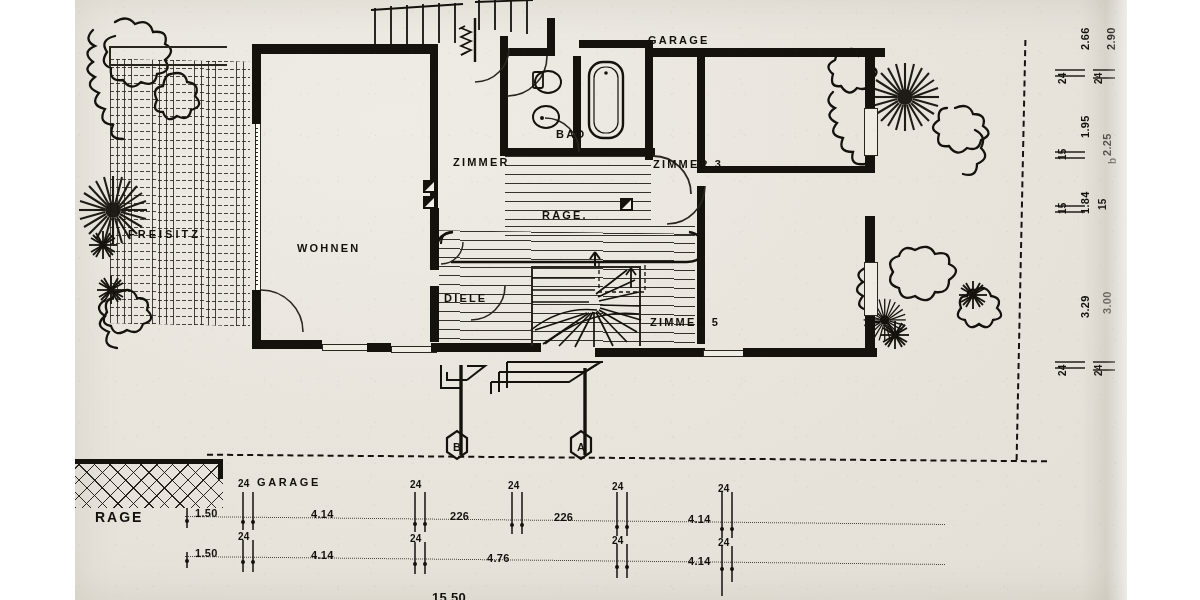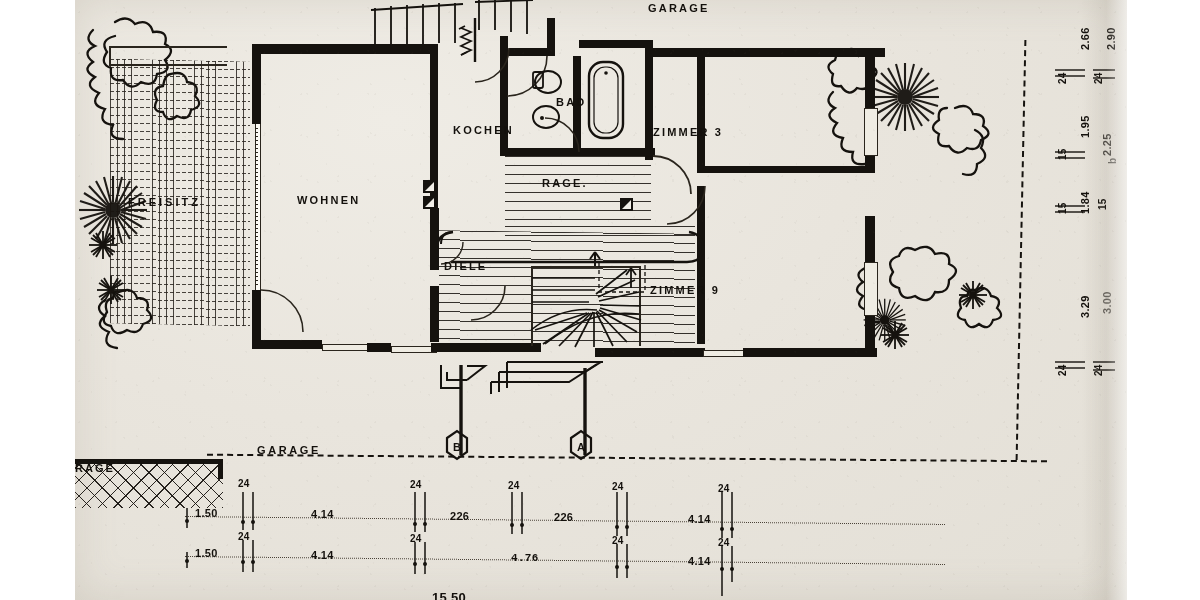--- a/index.html
+++ b/index.html
@@ -25,21 +25,21 @@
   }
   
   #curl{position:absolute;right:0;top:0;width:46px;height:600px;
     background:linear-gradient(90deg, rgba(0,0,0,0) 0%, rgba(120,110,95,.10) 55%, rgba(255,255,255,.55) 100%);
     pointer-events:none;}
 
   
   .w{position:absolute;background:#15120e;}         
   .wl{position:absolute;background:#2a251d;}
   .lbl{position:absolute;color:#13100c;font-weight:bold;letter-spacing:2.2px;
-       font-size:11px;white-space:nowrap;font-family:"Liberation Sans",sans-serif;}
+       font-size:11px;white-space:nowrap;font-family:"Liberation Sans",sans-serif;margin-top:32px;}
   .dim{position:absolute;color:#13100c;font-weight:bold;font-size:11px;white-space:nowrap;
        letter-spacing:.3px;font-family:"Liberation Sans",sans-serif;}
   .dimsm{font-size:10px;}
   .vtxt{transform-origin:left top;}
   
   .planks{position:absolute;background:repeating-linear-gradient(
       to bottom, rgba(20,16,12,.85) 0 1px, rgba(0,0,0,0) 1px 9px);}
   
   .tiles{position:absolute;
     background-image:
@@ -305,37 +305,37 @@
         <rect x="348" y="180" width="13" height="13" fill="#15120e"></rect>
         <path d="M350 191 l9 -9 l0 9 z" fill="#f2efe8"></path>
         <rect x="348" y="196" width="13" height="13" fill="#15120e"></rect>
         <path d="M350 207 l9 -9 l0 9 z" fill="#f2efe8"></path>
         <rect x="545" y="198" width="13" height="13" fill="#15120e"></rect>
         <path d="M547 209 l9 -9 l0 9 z" fill="#f2efe8"></path>
       </g>
     </svg>
 
     <span class="lbl" style="left:573px;top:2px;">GARAGE</span>
-    <span class="lbl" style="left:222px;top:194px;">WOHNEN</span>
-    <span class="lbl" style="left:378px;top:124px;">KOCHEN</span>
+    <span class="lbl" style="left:222px;top:210px;">WOHNEN</span>
+    <span class="lbl" style="left:378px;top:124px;">ZIMMER</span>
     <span class="lbl" style="left:481px;top:96px;">BAD</span>
     <span class="lbl" style="left:467px;top:177px;">RAGE.</span>
     <span class="lbl" style="left:369px;top:260px;">DIELE</span>
     <span class="lbl" style="left:578px;top:126px;">ZIMMER   3</span>
-    <span class="lbl" style="left:575px;top:284px;">ZIMMER   9</span>
+    <span class="lbl" style="left:575px;top:284px;">ZIMMER   5</span>
 
     <div class="dashline" style="left:132px;top:457px;width:840px;transform:rotate(.45deg);"></div>
     <div class="dashline" style="left:945px;top:40px;width:0;height:420px;border-top:none;border-left:2px dashed #15120e;transform:rotate(1.2deg);"></div>
     <span class="lbl" style="left:182px;top:444px;font-size:11px;letter-spacing:2.6px;">GARAGE</span>
 
     <div class="xhatch" style="left:0px;top:462px;width:148px;height:46px;
          clip-path:polygon(0 0,148 0,148 14,0 46);"></div>
     <div class="w" style="left:0px;top:459px;width:148px;height:5px;"></div>
     <div class="w" style="left:143px;top:459px;width:5px;height:20px;"></div>
-    <span class="lbl" style="left:0px;top:462px;font-size:11px;letter-spacing:2px;">RAGE</span>
+    <span class="lbl" style="left:0px;top:477px;font-size:14px;letter-spacing:2px;padding-left:20px;">RAGE</span>
 
     <svg class="svgwrap" viewBox="0 0 1052 600">
       <g fill="none" stroke="#15120e" stroke-width="2.2">
         <path d="M372 438 l10 -7 l10 7 l0 14 l-10 7 l-10 -7 z"></path>
         <path d="M496 438 l10 -7 l10 7 l0 14 l-10 7 l-10 -7 z"></path>
       </g>
       <text x="382" y="451" font-family="Liberation Sans, sans-serif" font-size="11" font-weight="bold" text-anchor="middle" fill="#15120e">B</text>
       <text x="506" y="451" font-family="Liberation Sans, sans-serif" font-size="11" font-weight="bold" text-anchor="middle" fill="#15120e">A</text>
     </svg>
 
@@ -399,21 +399,21 @@
     <span class="dim dimsm" style="left:433px;top:480px;">24</span>
     <span class="dim" style="left:479px;top:511px;">226</span>
     <span class="dim dimsm" style="left:537px;top:481px;">24</span>
     <span class="dim" style="left:613px;top:513px;">4.14</span>
     <span class="dim dimsm" style="left:643px;top:483px;">24</span>
 
     <span class="dim" style="left:120px;top:547px;">1.50</span>
     <span class="dim dimsm" style="left:163px;top:531px;">24</span>
     <span class="dim" style="left:236px;top:549px;">4.14</span>
     <span class="dim dimsm" style="left:335px;top:533px;">24</span>
-    <span class="dim" style="left:436px;top:552px;font-family:Liberation Mono, monospace;">4.76</span>
+    <span class="dim" style="left:412px;top:552px;">4.76</span>
     <span class="dim dimsm" style="left:537px;top:535px;">24</span>
     <span class="dim" style="left:613px;top:555px;">4.14</span>
     <span class="dim dimsm" style="left:643px;top:537px;">24</span>
 
     <span class="dim" style="left:357px;top:590px;font-size:13px;">15.50</span>
 
     <span class="dim vtxt" style="left:1004px;top:2px;transform:rotate(-90deg) translate(-48px,0);">2.66</span>
     <span class="dim vtxt" style="left:1030px;top:2px;transform:rotate(-90deg) translate(-48px,0);">2.90</span>
 
     <span class="dim dimsm vtxt" style="left:982px;top:62px;transform:rotate(-90deg) translate(-22px,0);">24</span>

